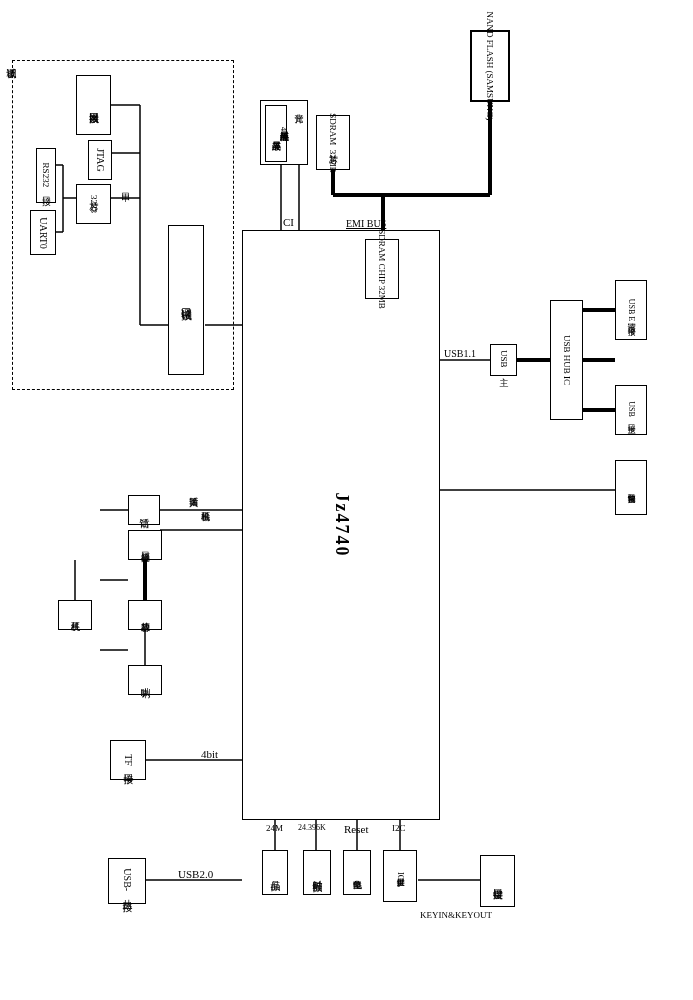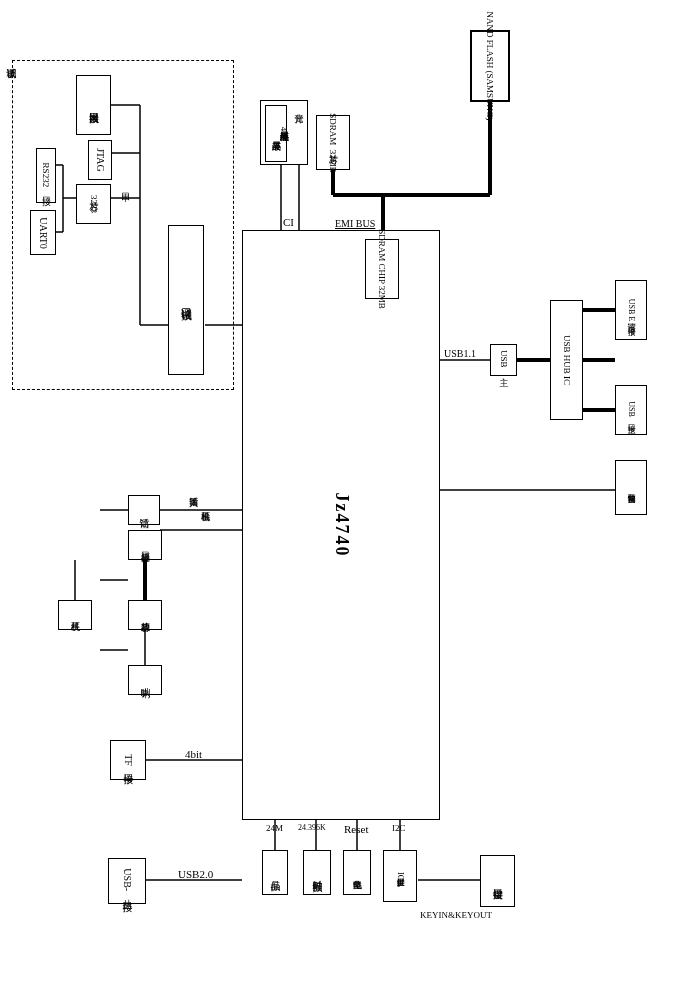--- a/index.html
+++ b/index.html
@@ -144,21 +144,21 @@
 32MB</span>
   </div>
   <div class="box" style="left:365px; top:239px; width:34px; height:60px; z-index:2;">
     <span class="box-label center" style="font-size:9px;">SDRAM CHIP
 32MB</span>
   </div>
   <div class="box thick" style="left:470px; top:30px; width:40px; height:72px;">
     <span class="box-label center" style="font-size:9px;">NAND FLASH
 (SAMSUNG)</span>
   </div>
-  <span class="h-label" style="left:335px; top:218px; writing-mode:horizontal-tb; font-size:10px;text-decoration:underline;">EMI BUS</span>
+  <span class="h-label" style="left:346px; top:218px; writing-mode:horizontal-tb; font-size:10px;text-decoration:underline;">EMI BUS</span>
 
   <div class="dashed-group" style="left:12px; top:60px; width:222px; height:330px;"></div>
   <span class="box-label" style="left:5px; top:60px; font-size:10px;">调试板</span>
 
   <div class="box" style="left:168px; top:225px; width:36px; height:150px;">
     <span class="box-label center">调试接口</span>
   </div>
   <div class="box" style="left:76px; top:75px; width:35px; height:60px;">
     <span class="box-label center" style="font-size:10px;">以太网接口</span>
   </div>
@@ -190,21 +190,21 @@
   </div>
   <div class="box" style="left:58px; top:600px; width:34px; height:30px;">
     <span class="box-label center" style="font-size:9px;">耳机线</span>
   </div>
   <span class="box-label" style="left:188px; top:490px; font-size:9px;">话筒输入</span>
   <span class="box-label" style="left:200px; top:505px; font-size:9px;">耳机输出</span>
 
   <div class="box" style="left:110px; top:740px; width:36px; height:40px;">
     <span class="box-label center" style="font-size:10px;">TF卡接口</span>
   </div>
-  <span class="h-label" style="left:185px; top:748px;">4bit</span>
+  <span class="h-label" style="left:201px; top:748px;">4bit</span>
 
   <div class="box" style="left:108px; top:858px; width:38px; height:46px;">
     <span class="box-label center" style="font-size:10px;">USB-从
 接口</span>
   </div>
   <span class="h-label" style="left:178px; top:868px;">USB2.0</span>
 
   <span class="h-label" style="left:444px; top:348px; font-size:10px;">USB1.1</span>
   <div class="box" style="left:490px; top:344px; width:27px; height:32px;">
     <span class="box-label center" style="font-size:9px;">USB 主</span>

